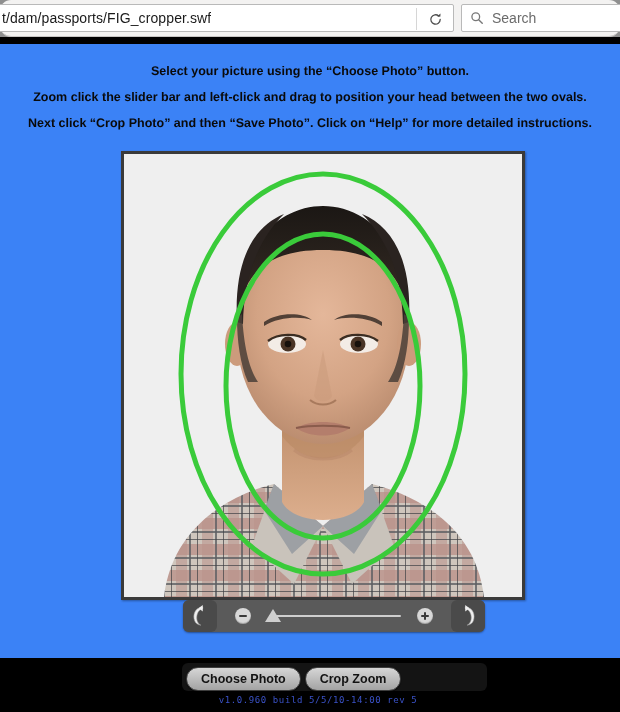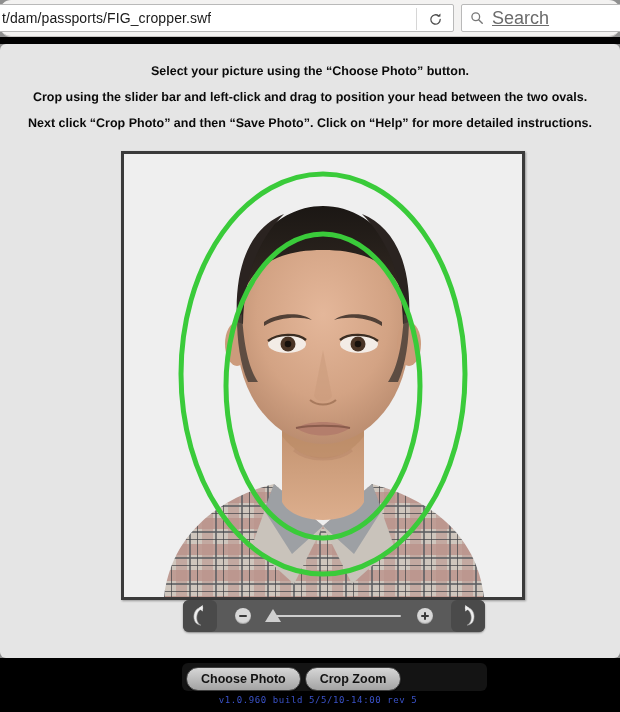--- a/index.html
+++ b/index.html
@@ -35,31 +35,30 @@
   .reload-btn{
     position:absolute;right:4px;top:2px;width:28px;height:24px;
     display:flex;align-items:center;justify-content:center;cursor:pointer;
   }
   .searchbox{
     flex:1 1 auto;height:28px;margin-left:7px;margin-right:-2px;
     background:#ffffff;border:1px solid #b9b9b9;border-radius:2px;
     display:flex;align-items:center;box-sizing:border-box;
   }
   .search-icon{margin-left:8px;display:flex;align-items:center;}
-  .search-ph{font-size:18px;color:#6b6b6b;margin-left:8px;text-decoration:underline;}
+  .search-ph{font-size:14px;color:#6b6b6b;margin-left:8px;}
 
   .black-strip{
     position:absolute;left:0;top:37px;width:620px;height:7px;background:#000;
   }
 
   
   .stage{
     position:absolute;left:0;top:44px;width:620px;height:614px;
-    background:#e5e5e5;
-    border-radius:6px;
+    background:#3b82f6;
   }
   .instructions{
     position:absolute;left:0;top:20px;width:620px;text-align:center;
   }
   .instructions div{
     font-size:12.5px;font-weight:bold;color:#0a0a0a;
     line-height:14px;margin-bottom:12px;
     text-rendering:geometricPrecision;
   }
   .ins2{padding:0 10px;}
@@ -173,21 +172,21 @@
       <span class="search-ph">Search</span>
     </div>
   </div>
 
   <div class="black-strip"></div>
 
   <div class="stage">
 
     <div class="instructions">
       <div class="ins1">Select your picture using the “Choose Photo” button.</div>
-      <div class="ins2">Crop using the slider bar and left-click and drag to position your head between the two ovals.</div>
+      <div class="ins2">Zoom click the slider bar and left-click and drag to position your head between the two ovals.</div>
       <div class="ins3">Next click “Crop Photo” and then “Save Photo”.  Click on “Help” for more detailed instructions.</div>
     </div>
 
     <div class="photo-frame">
       <div class="photo-inner">
         <svg class="photo-svg" viewBox="0 0 398 443" preserveAspectRatio="xMidYMid slice">
           <defs>
             <radialGradient id="skin" cx="50%" cy="40%" r="62%">
               <stop offset="0%" stop-color="#e4b79a"></stop>
               <stop offset="62%" stop-color="#d3a384"></stop>

